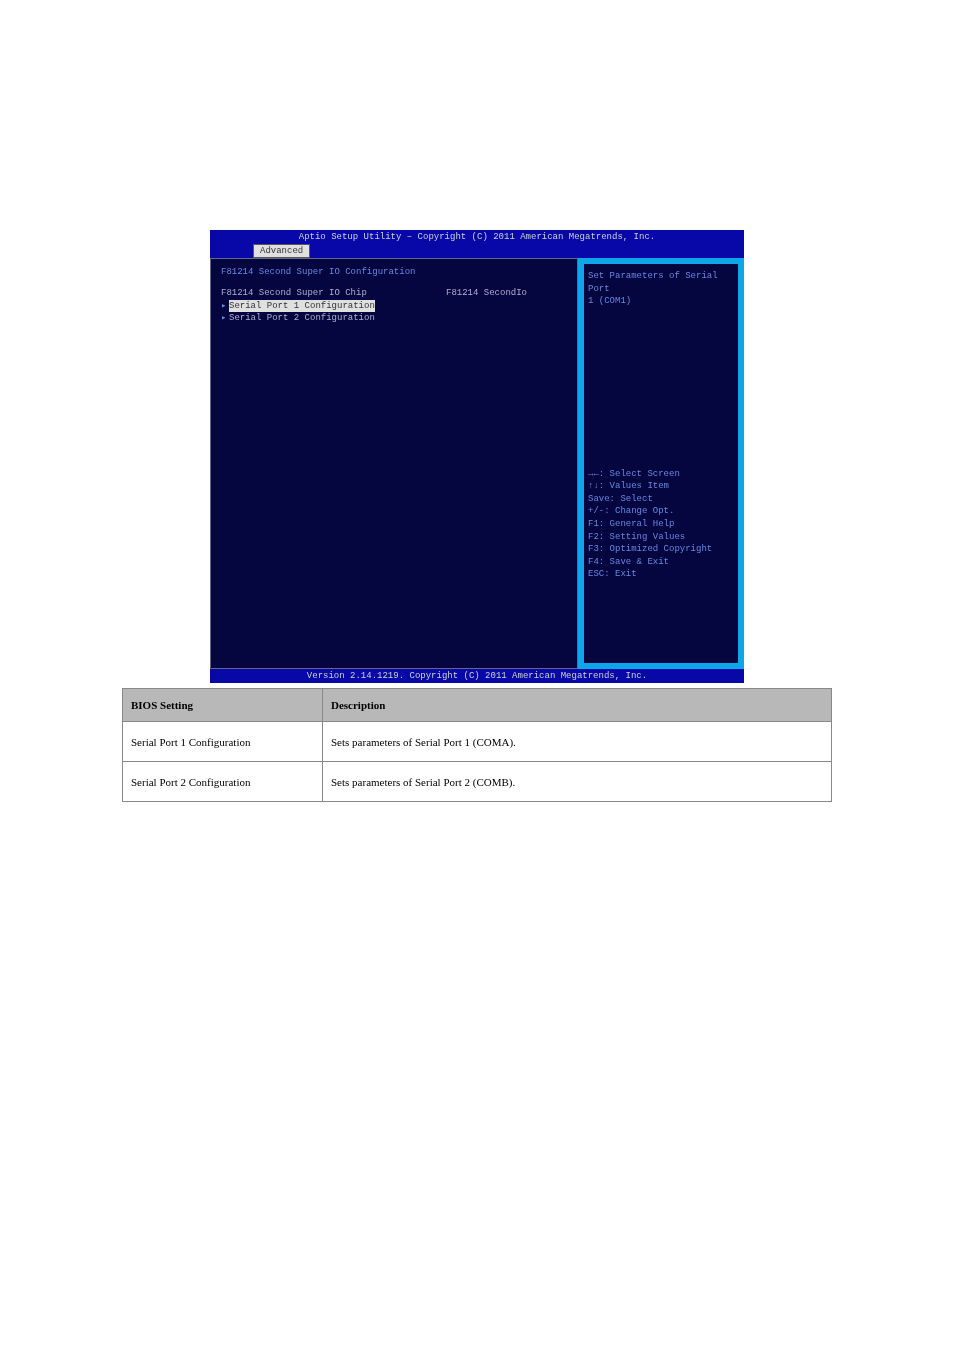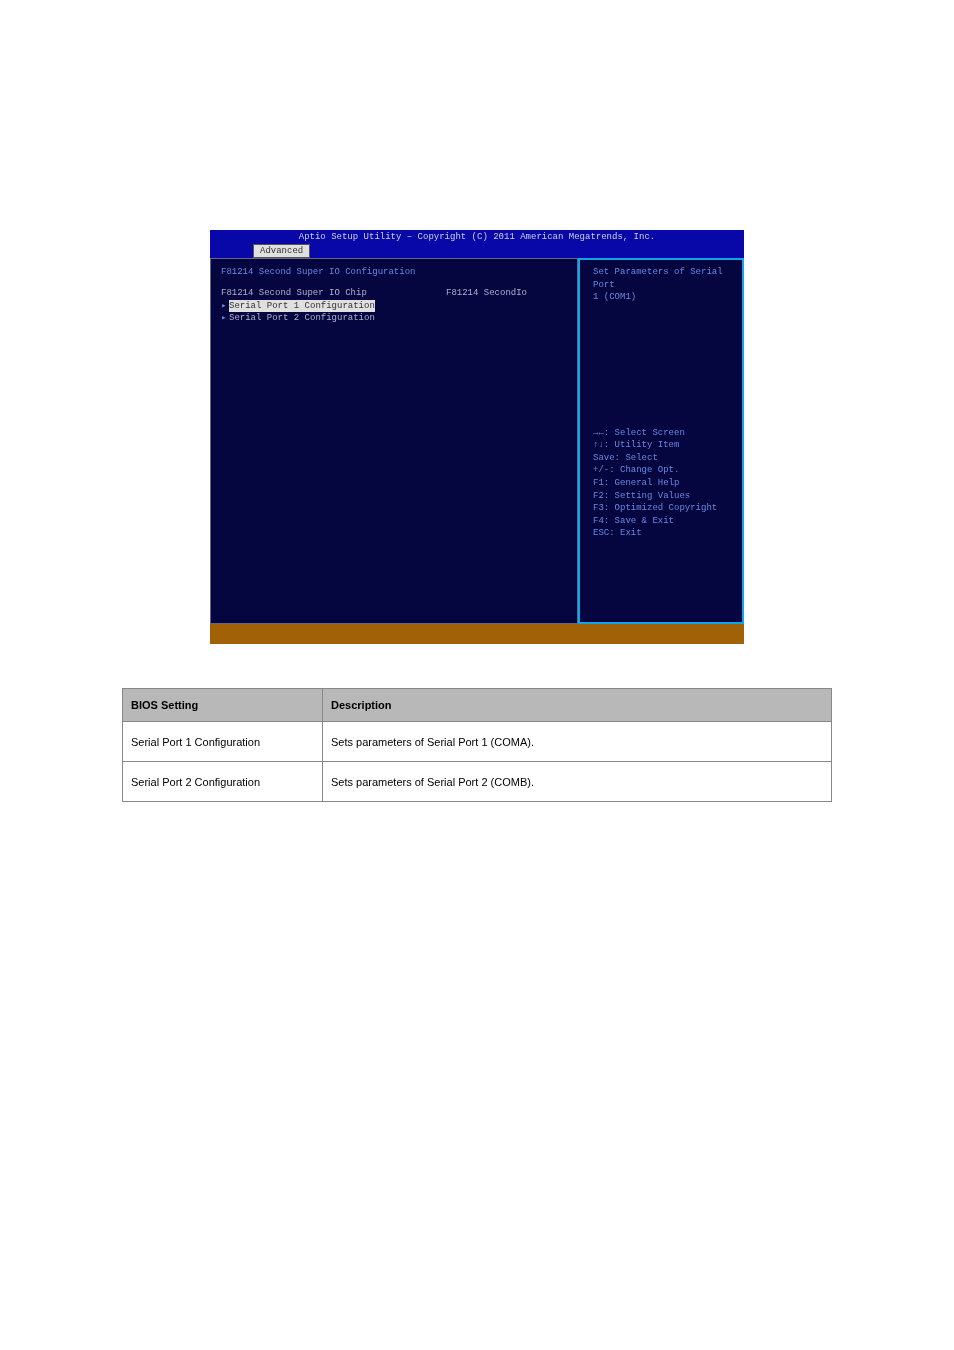--- a/index.html
+++ b/index.html
@@ -9,21 +9,21 @@
       background: #ffffff;
       font-family: Arial, sans-serif;
       position: relative;
     }
     .bios-window {
       position: absolute;
       left: 210px;
       top: 230px;
       width: 534px;
       height: 414px;
-      background: #a16207;
+      background: #0c4a6e;
       font-family: 'Courier New', monospace;
       font-size: 9px;
     }
     .bios-titlebar {
       background: #0808a8;
       color: #d0d0d0;
       text-align: center;
       padding: 2px 0;
       font-size: 9px;
     }
@@ -34,32 +34,32 @@
     }
     .bios-tab {
       background: #e0e0e0;
       color: #333;
       padding: 1px 6px;
       font-size: 9px;
       border: 1px solid #555;
     }
     .bios-body {
       display: flex;
-      height: 366px;
+      height: 411px;
     }
     .bios-left {
       flex: 1;
       border: 1px solid #668;
       padding: 8px 10px;
       background: #050540;
     }
     .bios-right {
       width: 166px;
-      border: 2px solid #0ea5e9;
-      padding: 6px 13px;
+      border: 6px solid #0ea5e9;
+      padding: 6px 4px;
       background: #050540;
       display: flex;
       flex-direction: column;
     }
     .bios-heading {
       color: #6888e0;
       margin-bottom: 10px;
     }
     .bios-row {
       color: #b0b0cc;
@@ -102,21 +102,21 @@
       left: 122px;
       top: 688px;
       width: 710px;
       border-collapse: collapse;
       border: 1px solid #888;
     }
     .config-table th, .config-table td {
       border: 1px solid #888;
       padding: 10px 8px;
       text-align: left;
-      font-family: Liberation Sans, sans-serif;
+      font-family: Liberation Serif, serif;
       font-size: 11px;
       vertical-align: middle;
     }
     .config-table th {
       background: #b8b8b8;
       font-weight: bold;
       height: 32px;
     }
     .config-table td {
       background: #ffffff;
@@ -152,31 +152,32 @@
         <span class="bios-arrow">▸</span><span class="bios-menuitem">Serial Port 2 Configuration</span>
       </div>
     </div>
     <div class="bios-right">
       <div class="help-text">
         <div>Set Parameters of Serial Port</div>
         <div>1 (COM1)</div>
       </div>
       <div class="help-keys">
         <div>→←: Select Screen</div>
-        <div>↑↓: Utility Item</div>
+        <div>↑↓: Values Item</div>
         <div>Save: Select</div>
         <div>+/-: Change Opt.</div>
         <div>F1: General Help</div>
         <div>F2: Setting Values</div>
         <div>F3: Optimized Copyright</div>
         <div>F4: Save &amp; Exit</div>
         <div>ESC: Exit</div>
       </div>
     </div>
   </div>
+  <div class="bios-footer">Version 2.14.1219. Copyright (C) 2011 American Megatrends, Inc.</div>
 </div>
 
 <table class="config-table">
   <thead>
     <tr>
       <th>BIOS Setting</th>
       <th>Description</th>
     </tr>
   </thead>
   <tbody>

